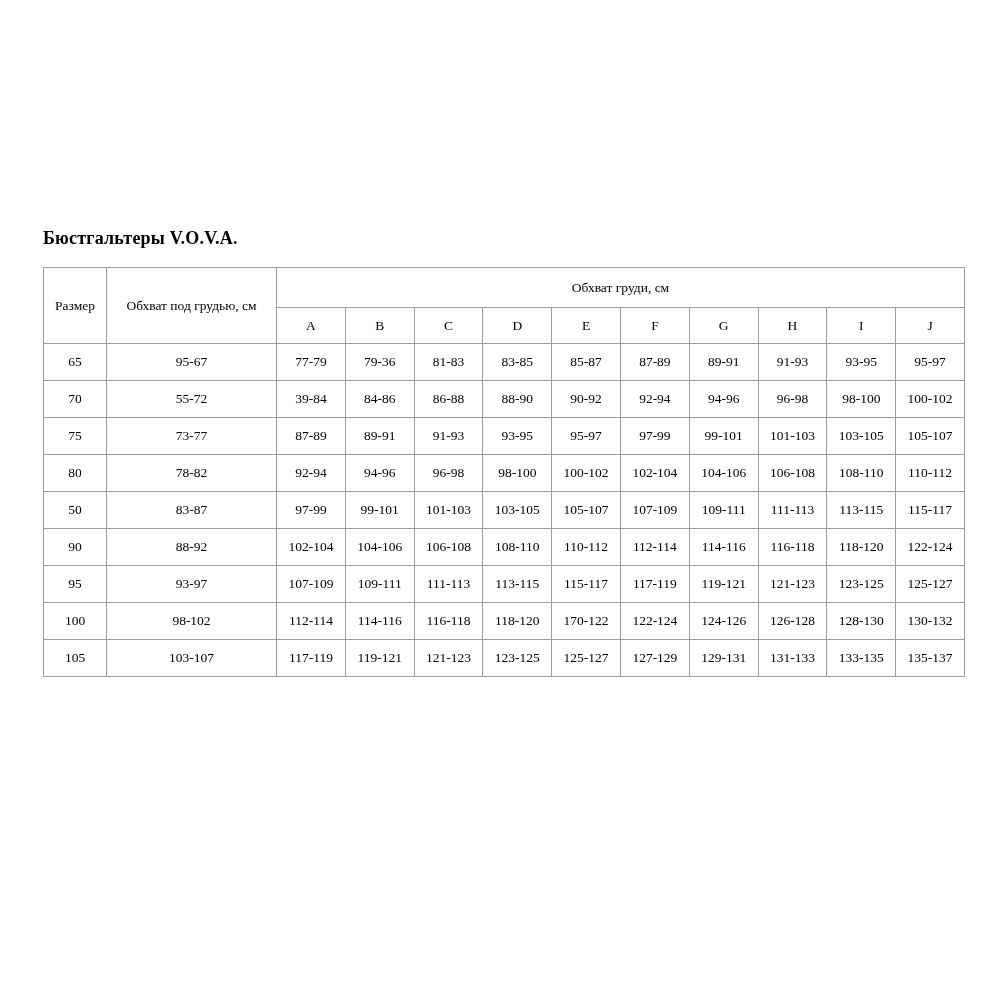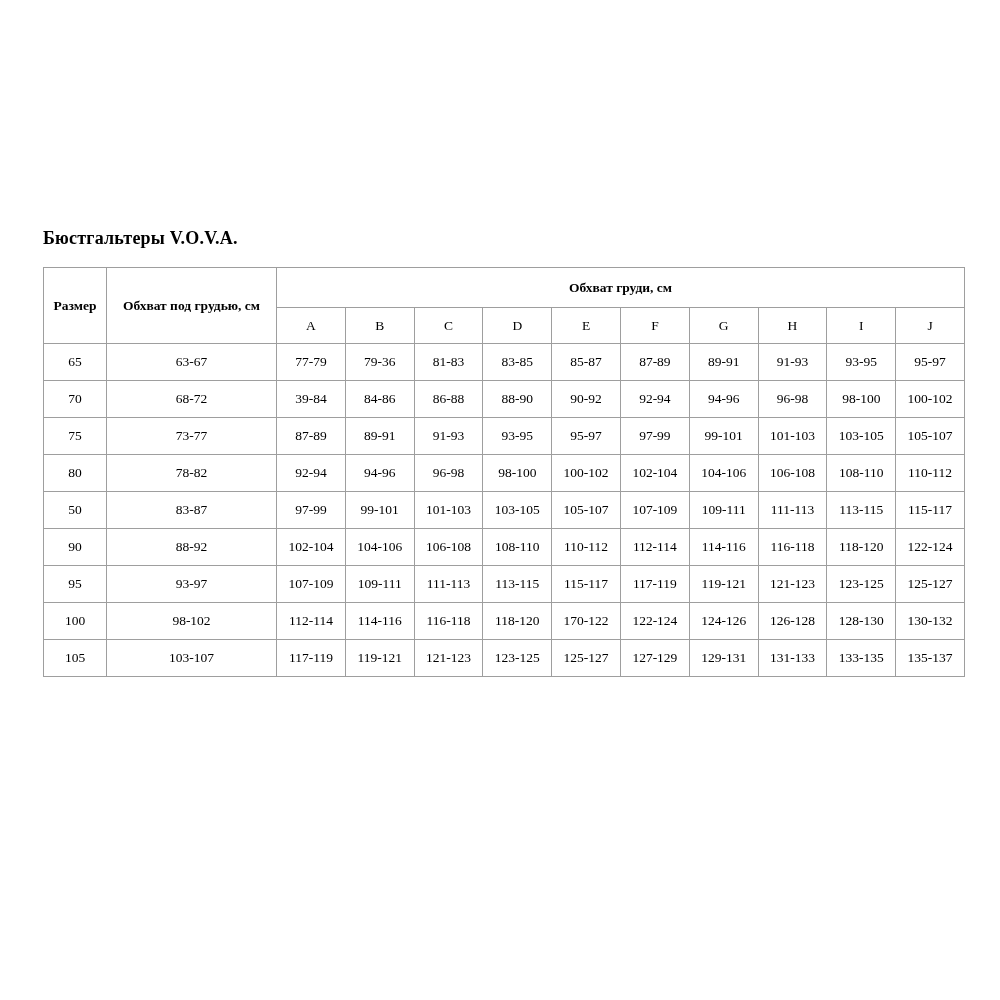--- a/index.html
+++ b/index.html
@@ -37,21 +37,21 @@
   table.size-table th,
   table.size-table td {
     border: 1px solid #9e9e9e;
     text-align: center;
     vertical-align: middle;
     font-weight: normal;
     padding: 2px 3px;
   }
   table.size-table col.col-size { width: 63px; }
   table.size-table col.col-underbust { width: 170px; }
-  tr.group-header-row th { height: 40px; font-weight: bold; }
+  tr.group-header-row th { height: 40px; }
   tr.cup-header-row th { height: 36px; }
   tbody tr td { height: 37px; }
 </style>
 </head>
 <body>
 
 <div class="page">
   <div class="content">
 
     <div class="page-title">Бюстгальтеры V.O.V.A.</div>
@@ -77,35 +77,35 @@
             <th>F</th>
             <th>G</th>
             <th>H</th>
             <th>I</th>
             <th>J</th>
           </tr>
       </thead>
       <tbody id="table-body">
           <tr>
             <td>65</td>
-            <td>63-67</td>
+            <td>95-67</td>
             <td>77-79</td>
             <td>79-36</td>
             <td>81-83</td>
             <td>83-85</td>
             <td>85-87</td>
             <td>87-89</td>
             <td>89-91</td>
             <td>91-93</td>
             <td>93-95</td>
             <td>95-97</td>
           </tr>
           <tr>
             <td>70</td>
-            <td>68-72</td>
+            <td>55-72</td>
             <td>39-84</td>
             <td>84-86</td>
             <td>86-88</td>
             <td>88-90</td>
             <td>90-92</td>
             <td>92-94</td>
             <td>94-96</td>
             <td>96-98</td>
             <td>98-100</td>
             <td>100-102</td>

